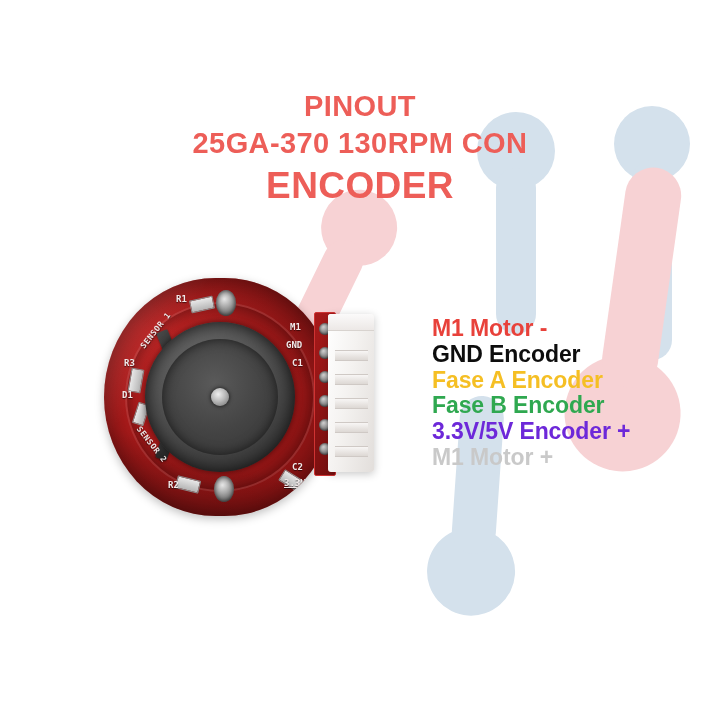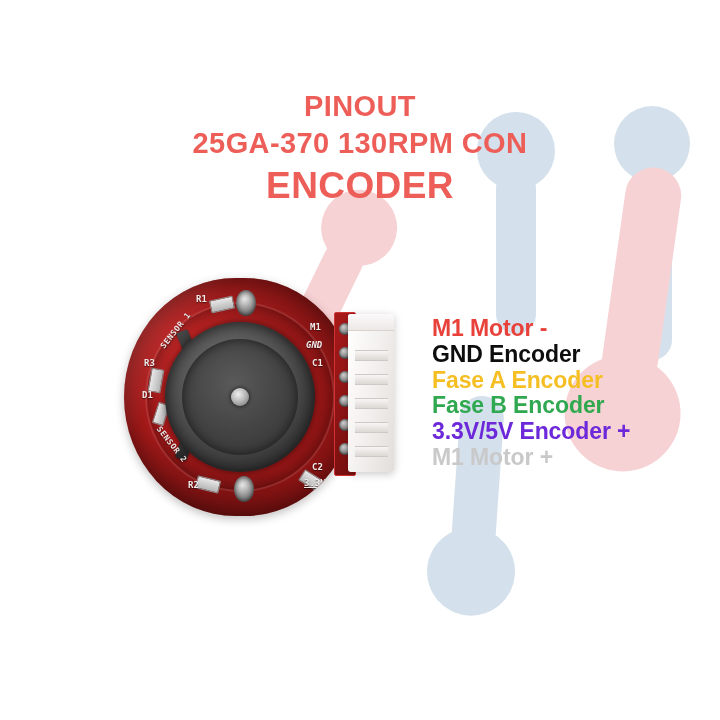--- a/index.html
+++ b/index.html
@@ -74,21 +74,21 @@
     font-size: 23px;
     font-weight: bold;
     line-height: 1.12;
     letter-spacing: -0.1px;
     white-space: nowrap;
   }
 
   
   .board-photo {
     position: absolute;
-    left: 112px;
+    left: 92px;
     top: 272px;
     width: 300px;
     height: 260px;
     z-index: 5;
   }
   .pcb {
     position: absolute;
     left: 12px;
     top: 6px;
     width: 232px;
@@ -280,21 +280,21 @@
       <div class="smd" style="left:176px;top:196px;width:20px;height:11px;transform:rotate(32deg);"></div>
 
       <span class="silk" style="left:72px;top:16px;">R1</span>
       <span class="silk" style="left:20px;top:80px;">R3</span>
       <span class="silk" style="left:18px;top:112px;">D1</span>
       <span class="silk" style="left:64px;top:202px;">R2</span>
       <span class="silk silk-curve" style="left:30px;top:48px;transform:rotate(-52deg);">SENSOR 1</span>
       <span class="silk silk-curve" style="left:26px;top:162px;transform:rotate(52deg);">SENSOR 2</span>
 
       <span class="silk" style="left:186px;top:44px;">M1</span>
-      <span class="silk" style="left:182px;top:62px;font-style:italic;">GND</span>
+      <span class="silk" style="left:182px;top:62px;">GND</span>
       <span class="silk" style="left:188px;top:80px;">C1</span>
       <span class="silk" style="left:188px;top:184px;">C2</span>
       <span class="silk" style="left:180px;top:200px;text-decoration:underline;">3.3V</span>
       <span class="silk" style="left:186px;top:216px;">M2</span>
 
       <div class="encoder-disc">
         <div class="encoder-inner"></div>
       </div>
       <div class="shaft"></div>
 

